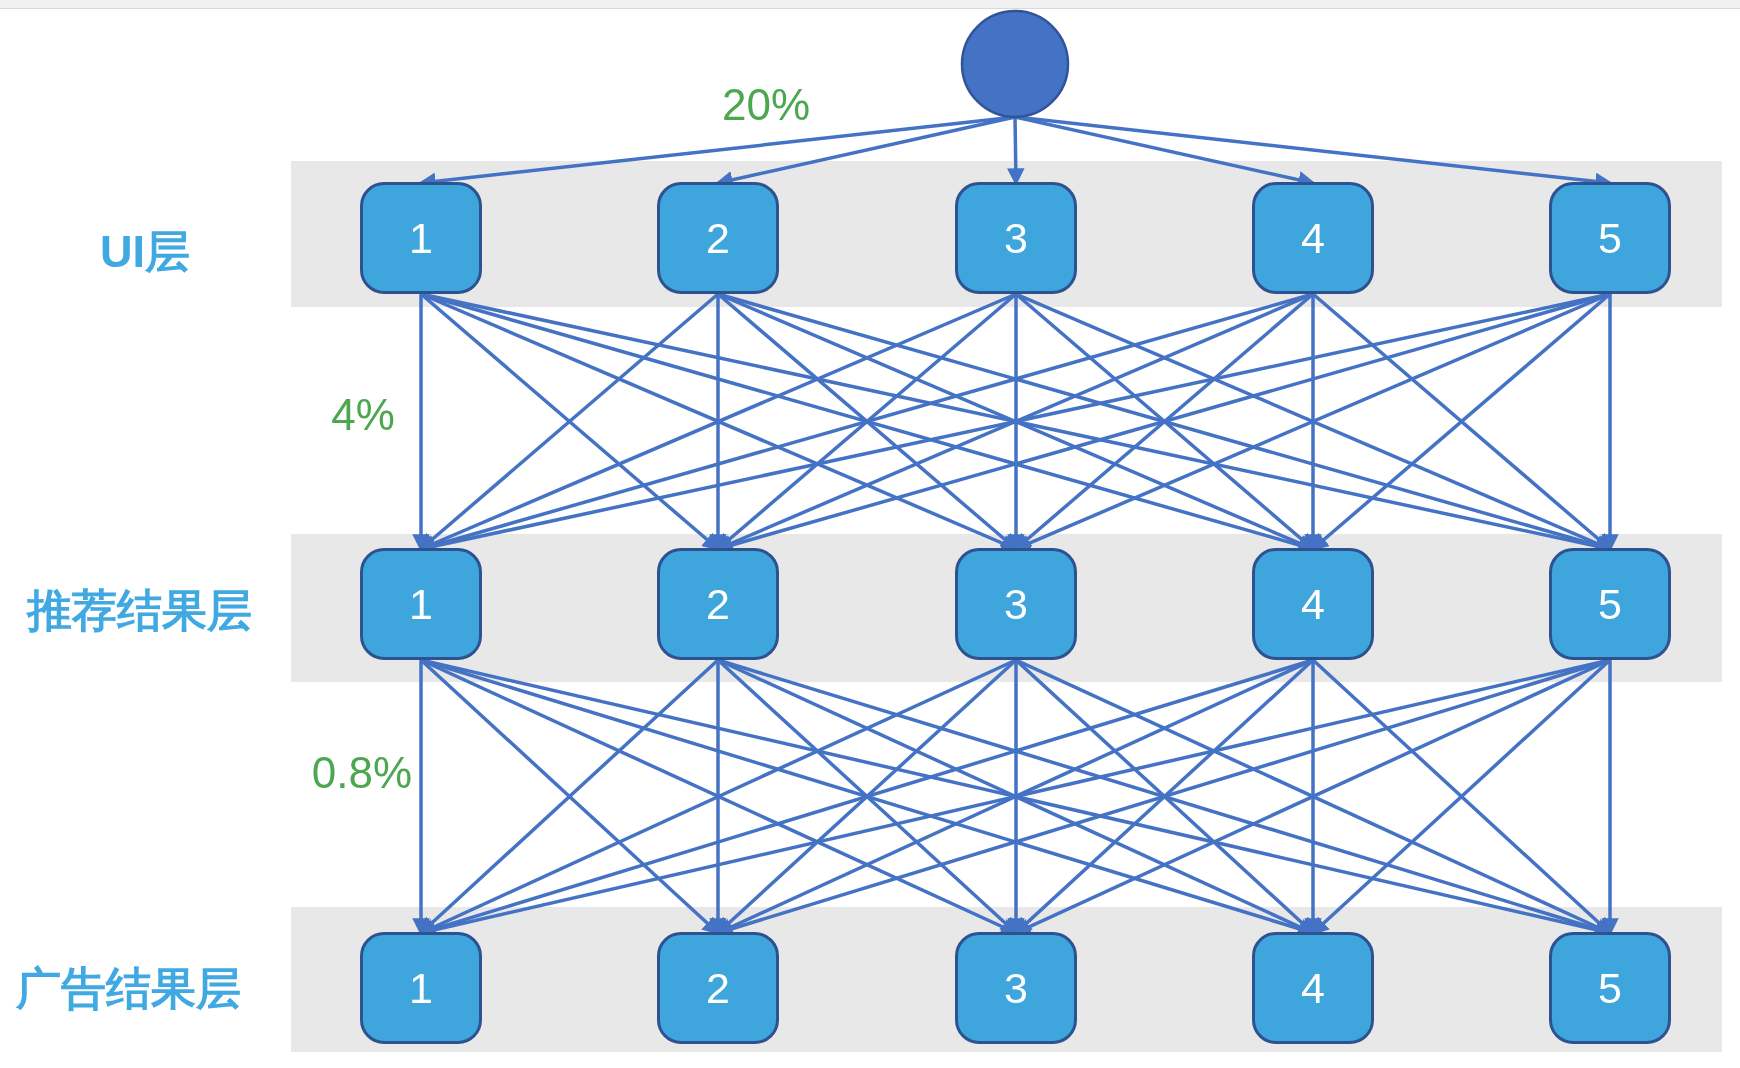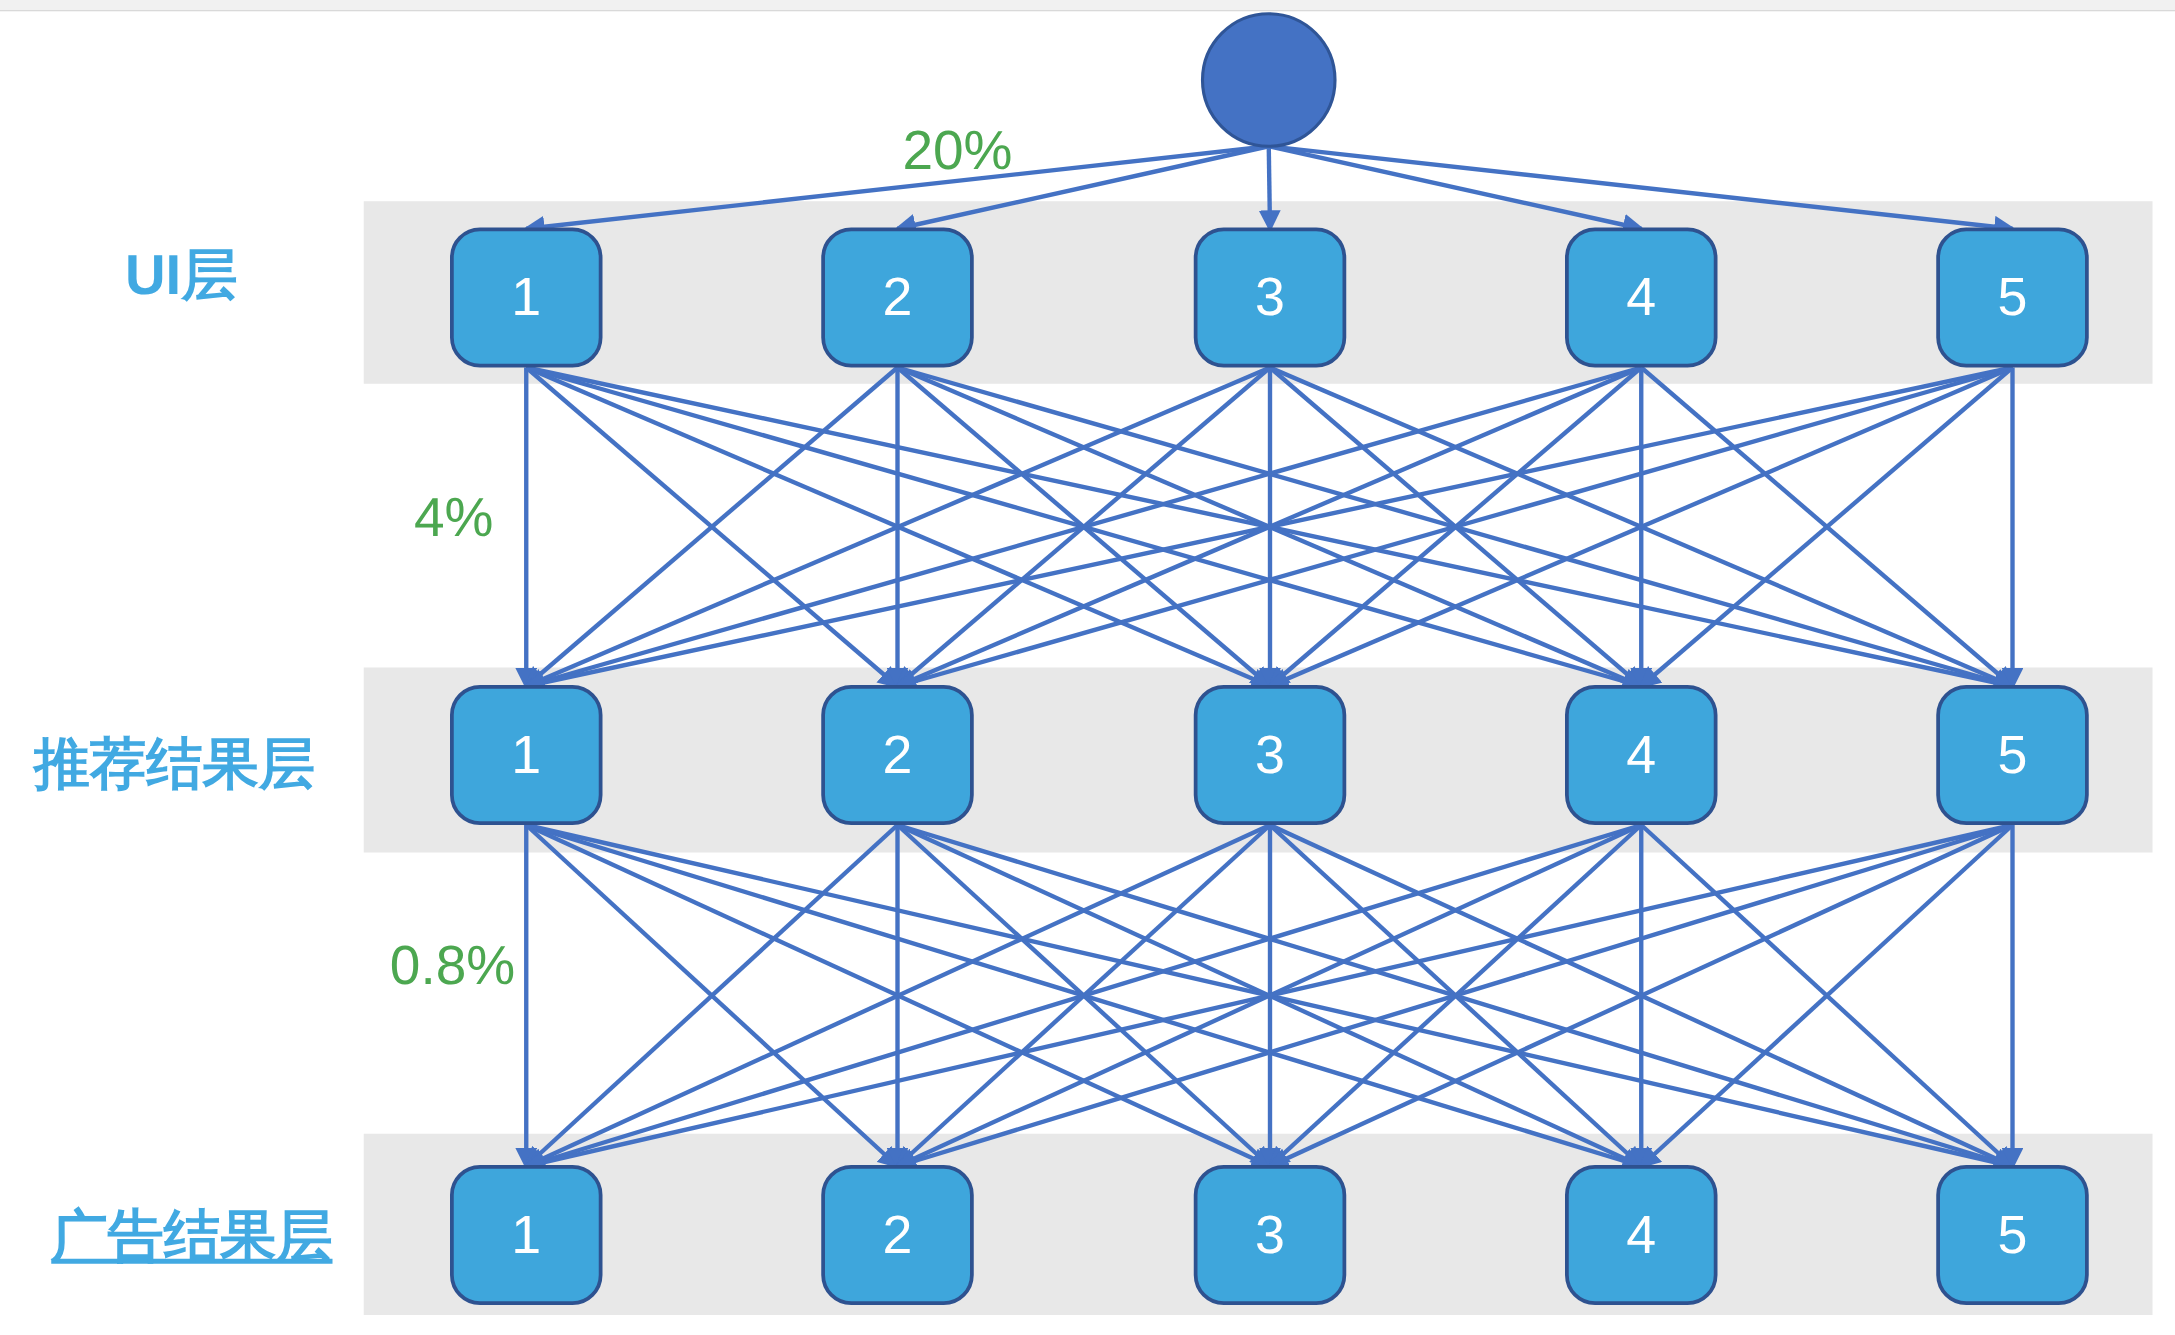--- a/index.html
+++ b/index.html
@@ -61,32 +61,32 @@
   .c5 { left: 1549px; }
   .layer-label {
     position: absolute;
     color: var(--label, #41a9e2);
     font-weight: bold;
     font-size: 45px;
     text-align: center;
     z-index: 4;
     white-space: nowrap;
   }
-  #label-ui  { left: 60px;  top: 190px; width: 170px; }
+  #label-ui  { left: 60px;  top: 222px; width: 170px; }
   #label-rec { left: 22px;  top: 581px; width: 230px; text-align: right; }
-  #label-ad  { left: 41px;  top: 959px; width: 224px; text-decoration: underline; }
+  #label-ad  { left: 16px;  top: 959px; width: 224px; }
   .rate-label {
     position: absolute;
     color: var(--rate, #4ca750);
     font-size: 44px;
     text-align: center;
     z-index: 4;
     white-space: nowrap;
   }
-  #rate-1 { left: 700px; top: 80px;  width: 132px; margin-top: 16px; }
+  #rate-1 { left: 700px; top: 80px;  width: 132px; }
   #rate-2 { left: 297px; top: 390px; width: 132px; }
   #rate-3 { left: 296px; top: 748px; width: 132px; }
 </style>
 </head>
 <body>
 
 <div class="stage">
 
   <div class="top-strip"></div>
 

